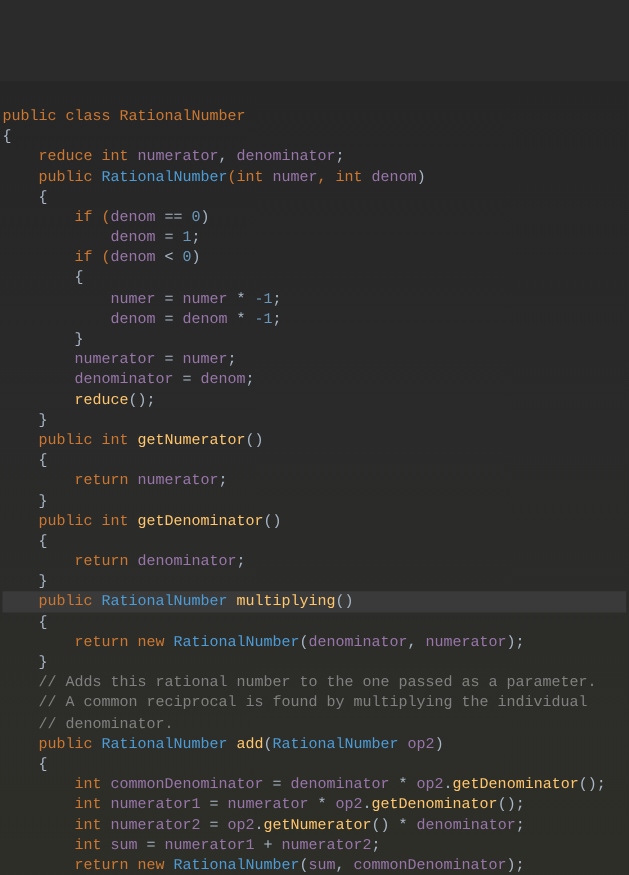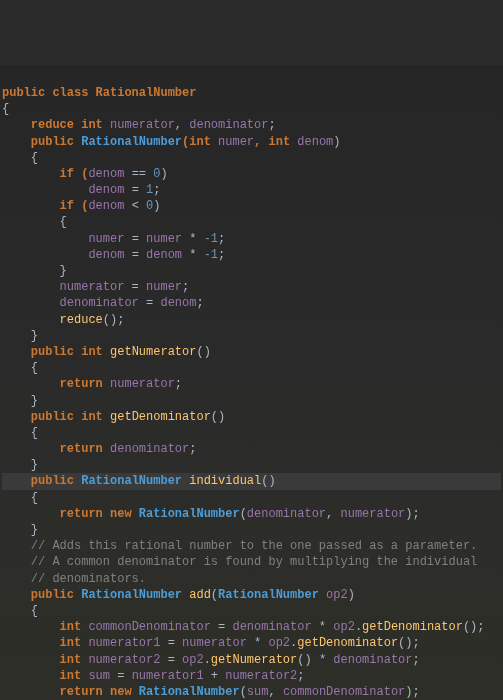--- a/index.html
+++ b/index.html
@@ -14,22 +14,22 @@
     height: 700px;
     overflow: hidden;
     white-space: pre;
   }
   .code-area {
     padding: 4px 2px;
     background: linear-gradient(180deg, #262626 0%, #2a2a2a 40%, #2f2f28 100%);
     height: 100%;
     box-sizing: border-box;
   }
-  .kw { color: #cc7832; font-weight: bold; }
-  .cls { color: #4e9cd6; font-weight: bold; }
+  .kw { color: #cc7832; font-weight: normal; }
+  .cls { color: #4e9cd6; }
   .ident { color: #9876aa; }
   .method { color: #ffc66d; font-family: Liberation Mono, monospace; }
   .num { color: #6897bb; }
   .comment { color: #808080; font-family: Liberation Mono, monospace; }
   .highlight-line { background: #3a3a3a; display: inline-block; width: 100%; }
 </style>
 </head>
 <body>
 
 
@@ -52,27 +52,27 @@
 <span><span>        </span><span class="method">reduce</span><span>();</span></span>
 <span><span>    }</span></span>
 <span><span class="kw">    public int </span><span class="method">getNumerator</span><span>()</span></span>
 <span><span>    {</span></span>
 <span><span class="kw">        return </span><span class="ident">numerator</span><span>;</span></span>
 <span><span>    }</span></span>
 <span><span class="kw">    public int </span><span class="method">getDenominator</span><span>()</span></span>
 <span><span>    {</span></span>
 <span><span class="kw">        return </span><span class="ident">denominator</span><span>;</span></span>
 <span><span>    }</span></span>
-<span class="highlight-line"><span class="kw">    public </span><span class="cls">RationalNumber</span><span> </span><span class="method">individual</span><span>()</span></span>
+<span class="highlight-line"><span class="kw">    public </span><span class="cls">RationalNumber</span><span> </span><span class="method">multiplying</span><span>()</span></span>
 <span><span>    {</span></span>
 <span><span class="kw">        return new </span><span class="cls">RationalNumber</span><span>(</span><span class="ident">denominator</span><span>, </span><span class="ident">numerator</span><span>);</span></span>
 <span><span>    }</span></span>
 <span><span class="comment">    // Adds this rational number to the one passed as a parameter.</span></span>
-<span><span class="comment">    // A common denominator is found by multiplying the individual</span></span>
-<span><span class="comment">    // denominators.</span></span>
+<span><span class="comment">    // A common reciprocal is found by multiplying the individual</span></span>
+<span><span class="comment">    // denominator.</span></span>
 <span><span class="kw">    public </span><span class="cls">RationalNumber</span><span> </span><span class="method">add</span><span>(</span><span class="cls">RationalNumber</span><span> </span><span class="ident">op2</span><span>)</span></span>
 <span><span>    {</span></span>
 <span><span class="kw">        int </span><span class="ident">commonDenominator</span><span> = </span><span class="ident">denominator</span><span> * </span><span class="ident">op2</span><span>.</span><span class="method">getDenominator</span><span>();</span></span>
 <span><span class="kw">        int </span><span class="ident">numerator1</span><span> = </span><span class="ident">numerator</span><span> * </span><span class="ident">op2</span><span>.</span><span class="method">getDenominator</span><span>();</span></span>
 <span><span class="kw">        int </span><span class="ident">numerator2</span><span> = </span><span class="ident">op2</span><span>.</span><span class="method">getNumerator</span><span>() * </span><span class="ident">denominator</span><span>;</span></span>
 <span><span class="kw">        int </span><span class="ident">sum</span><span> = </span><span class="ident">numerator1</span><span> + </span><span class="ident">numerator2</span><span>;</span></span>
 <span><span class="kw">        return new </span><span class="cls">RationalNumber</span><span>(</span><span class="ident">sum</span><span>, </span><span class="ident">commonDenominator</span><span>);</span></span>
 
 
 

